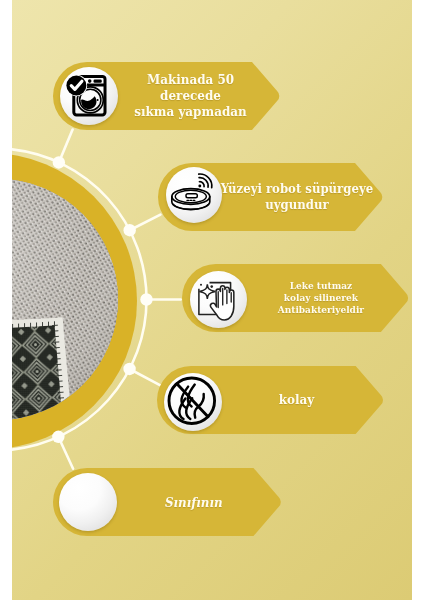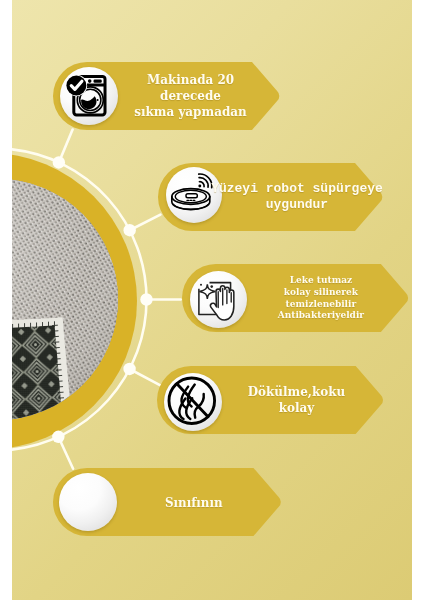--- a/index.html
+++ b/index.html
@@ -31,21 +31,21 @@
      justify-content:center;line-height:1.17;
      text-shadow:0 0.7px 0.8px rgba(130,98,12,.30);}
   .badge-text span{display:block;white-space:nowrap;}
   .icon-circle{position:absolute;border-radius:50%;
      background:
        radial-gradient(circle at 34% 26%, #ffffff 0%, #fcfcfc 38%, #f0f0f0 62%, #dedede 88%, #d2d2d2 100%);
      box-shadow:0 1.5px 3px rgba(110,85,12,.30);}
   .icon-circle > svg{position:absolute;left:0;top:0;width:100%;height:100%;display:block;}
   
   .badge1 .badge-text{left:47.5px;width:180px;font-size:13.3px;}
-  .badge2 .badge-text{left:48.9px;width:180px;font-size:13.0px;font-family:Liberation Mono, monospace;}
+  .badge2 .badge-text{left:48.9px;width:180px;font-size:13.0px;}
   .badge3 .badge-text{left:49.0px;width:180px;font-size:10px;}
   .badge4 .badge-text{left:49.2px;width:180px;font-size:13.3px;}
   .badge5 .badge-text{left:51.0px;width:180px;font-size:13.2px;}
 
 </style>
 </head>
 <body>
 
 <div id="page">
   <div id="canvas">
@@ -172,21 +172,21 @@
                      c0,7.3 -5.9,13.2 -13.2,13.2 c-7.3,0 -13.2,-5.9 -13.2,-13.2
                      c0,-0.6 0.0,-1.2 0.1,-1.8 Z"></path>
             <circle cx="64.9" cy="57.0" r="1.7"></circle>
           </g>
           <circle cx="28.2" cy="31.8" r="18.6" fill="#fff"></circle>
           <circle cx="28.2" cy="31.8" r="17.2" fill="#000"></circle>
           <path d="M19.4,32.1 L25.6,38.6 L37.8,24.4" fill="none" stroke="#fff" stroke-width="5.4" stroke-linecap="round" stroke-linejoin="round"></path>
         </svg>
       </div>
       <div class="badge-text">
-          <span>Makinada 20</span>
+          <span>Makinada 50</span>
           <span>derecede</span>
           <span>sıkma yapmadan</span>
         </div>
     </div>
     <div class="badge badge2" style="left:146.1px;top:162.5px;width:227.0px;">
       <svg class="badge-shape" viewBox="0 0 227.0 68" preserveAspectRatio="none">
         <path d="M 34,0 L 197,0 L 222.32,29.32 A 6.5,6.5 0 0 1 222.32,38.68 L 197,68 L 34,68 A 34,34 0 0 1 34,0 Z" class="bshape" fill="#D6B637"></path>
       </svg>
       <div class="icon-circle" style="left:7.5px;top:4.9px;width:56px;height:56px;">
         <svg viewBox="0 0 100 100">
@@ -237,21 +237,20 @@
                      c-1.4,-2.5 -0.6,-5.2 1.5,-6.4 c2.0,-1.2 4.7,-0.5 6.1,1.9
                      l2.3,4.0
                      Z"></path>
             <path d="M49.5,36.5 V64.0 M57.4,30.5 V59.5 M64.7,33.0 V57.0 M72.3,38.0 V54.5" fill="none" stroke-width="2.4"></path>
           </g>
         </svg>
       </div>
       <div class="badge-text">
           <span>Leke tutmaz</span>
           <span>kolay silinerek</span>
-          <span>temizlenebilir</span>
           <span>Antibakteriyeldir</span>
         </div>
     </div>
     <div class="badge badge4" style="left:145.3px;top:365.5px;width:228.7px;">
       <svg class="badge-shape" viewBox="0 0 228.7 68" preserveAspectRatio="none">
         <path d="M 34,0 L 198.7,0 L 224.01999999999998,29.32 A 6.5,6.5 0 0 1 224.01999999999998,38.68 L 198.7,68 L 34,68 A 34,34 0 0 1 34,0 Z" class="bshape" fill="#D6B637"></path>
       </svg>
       <div class="icon-circle" style="left:7.0px;top:7.3px;width:58px;height:58px;">
         <svg viewBox="0 0 100 100">
           <g class="ic4" fill="none" stroke="#000" stroke-linecap="round">
@@ -261,25 +260,24 @@
               <path d="M41.6,23.5 C36.0,31.0 31.6,37.5 30.4,44.4 C29.2,51.0 31.8,56.0 37.0,59.5"></path>
               <path d="M53.0,20.0 C47.0,28.0 42.6,35.0 41.4,42.2 C40.2,49.0 42.6,54.2 47.6,57.6"></path>
               <path d="M36.8,44.0 C31.4,51.5 27.4,58.0 26.6,64.8 C25.8,71.4 28.4,76.2 33.6,79.4"></path>
               <path d="M48.6,43.6 C43.2,51.2 39.2,57.8 38.4,64.6 C37.6,71.2 40.2,76.0 45.4,79.2"></path>
               <path d="M68.4,36.0 C69.6,45.6 66.0,52.6 59.4,57.8 C53.4,62.6 51.4,69.6 53.8,77.0"></path>
             </g>
           </g>
         </svg>
       </div>
       <div class="badge-text">
-          <span>Dökülme,koku</span>
           <span>kolay</span>
         </div>
     </div>
-    <div class="badge badge5" style="left:40.8px;top:468.4px;width:230.5px;">
+    <div class="badge badge5" style="left:40.8px;top:468.4px;width:230.5px;font-style:italic;">
       <svg class="badge-shape" viewBox="0 0 230.5 68" preserveAspectRatio="none">
         <path d="M 34,0 L 200.5,0 L 225.82,29.32 A 6.5,6.5 0 0 1 225.82,38.68 L 200.5,68 L 34,68 A 34,34 0 0 1 34,0 Z" class="bshape" fill="#D6B637"></path>
       </svg>
       <div class="icon-circle" style="left:6.7px;top:5.1px;width:58px;height:58px;">
         <svg viewBox="0 0 100 100">
           <g class="ic5"></g>
         </svg>
       </div>
       <div class="badge-text">
           <span>Sınıfının</span>

